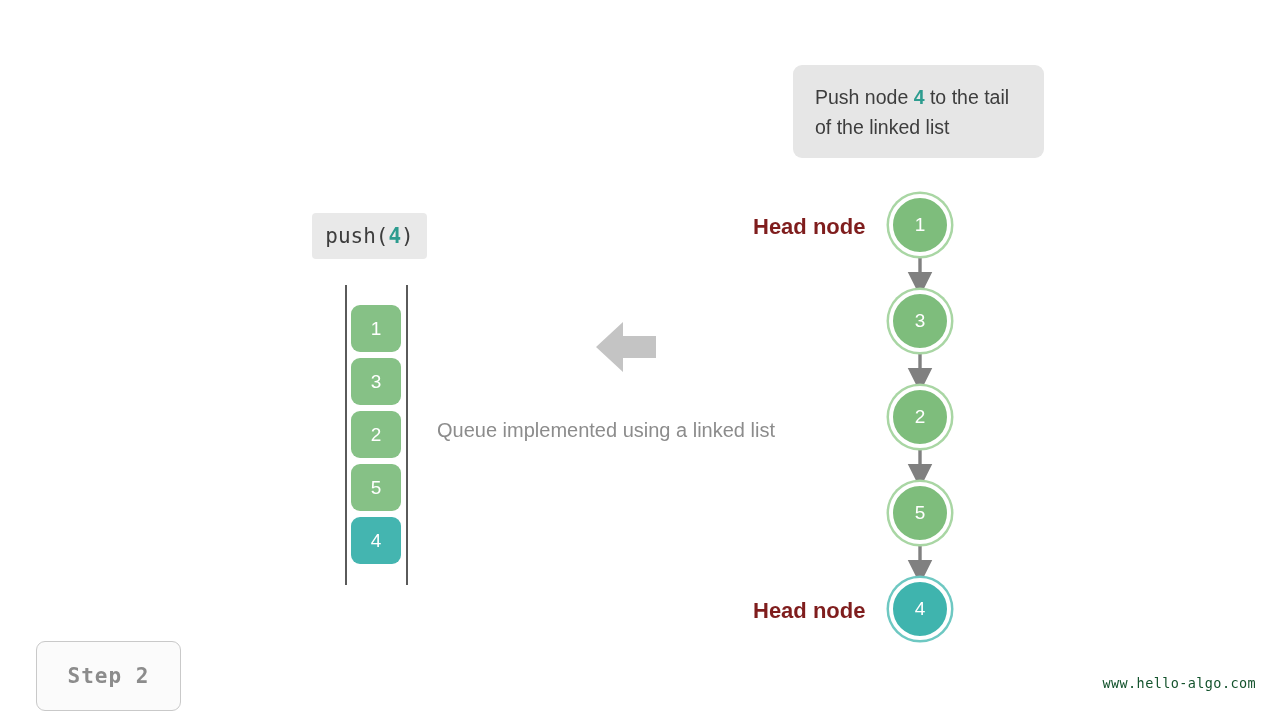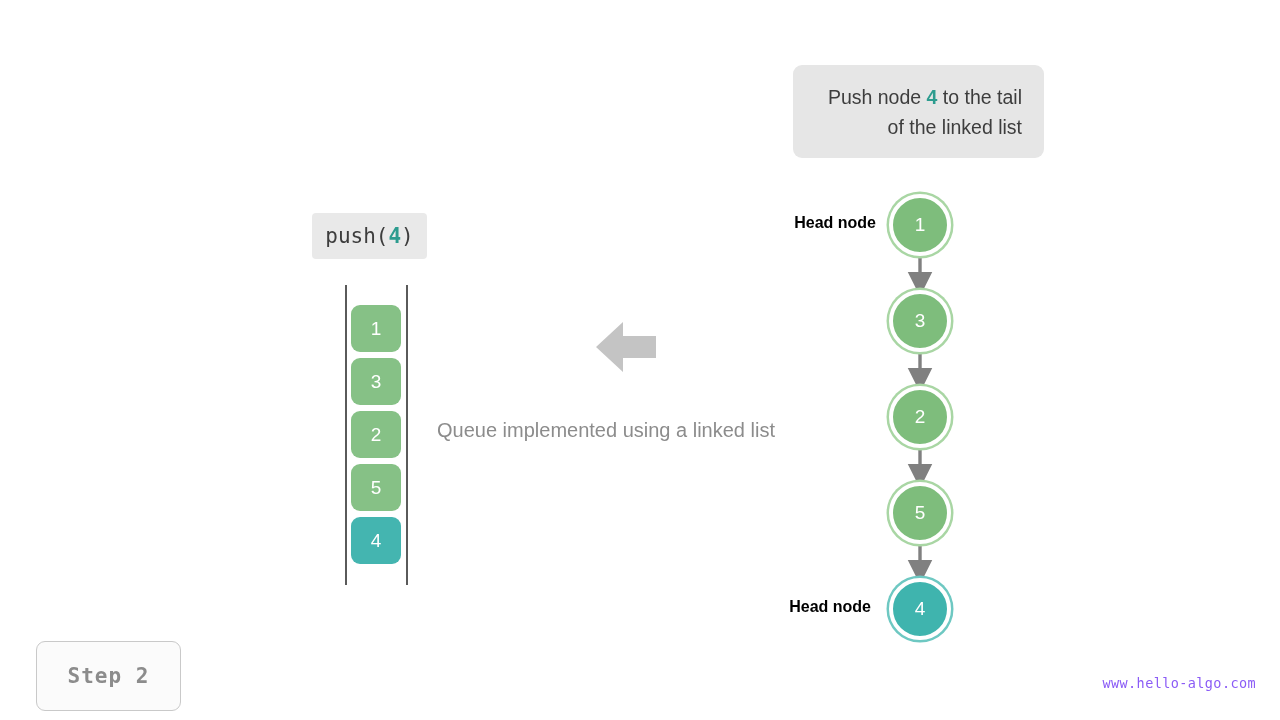--- a/index.html
+++ b/index.html
@@ -28,21 +28,20 @@
     box-sizing: border-box;
     display: flex;
     align-items: center;
     padding: 0 22px;
   }
   .callout-text {
     font-size: 19.5px;
     line-height: 30px;
     color: #3d3d3d;
     font-family: "Liberation Sans", sans-serif;
-    text-align: right;
   }
   .accent-num {
     color: #2d9c8f;
     font-weight: bold;
   }
 
   
   .code-pill {
     position: absolute;
     left: 312px;
@@ -142,25 +141,25 @@
     box-shadow: 0 0 0 2.5px #a9d6a4;
   }
   .node-teal {
     background: #3fb4ae;
     border: 4px solid #ffffff;
     box-shadow: 0 0 0 2.5px #6ec8c2;
   }
 
   .side-label {
     position: absolute;
-    font-size: 16px;
+    font-size: 22px;
     font-weight: bold;
-    color: #000000;
+    color: #7f1d1d;
     white-space: nowrap;
-    text-align: right;
+    text-align: left;
     font-family: "Liberation Sans", sans-serif;
   }
 
   
   .step-badge {
     position: absolute;
     left: 36px;
     top: 641px;
     width: 145px;
     height: 70px;
@@ -178,21 +177,21 @@
     letter-spacing: 1px;
   }
 
   
   .watermark {
     position: absolute;
     right: 24px;
     top: 675px;
     font-family: "DejaVu Sans Mono", "Liberation Mono", monospace;
     font-size: 13.5px;
-    color: #8b5cf6;
+    color: #14532d;
     letter-spacing: 0.4px;
   }
 </style>
 </head>
 <body>
 
 <div class="callout">
   <div class="callout-text"><span>Push node </span><span class="accent-num">4</span><span> to the tail of the linked list</span></div>
 </div>
 

